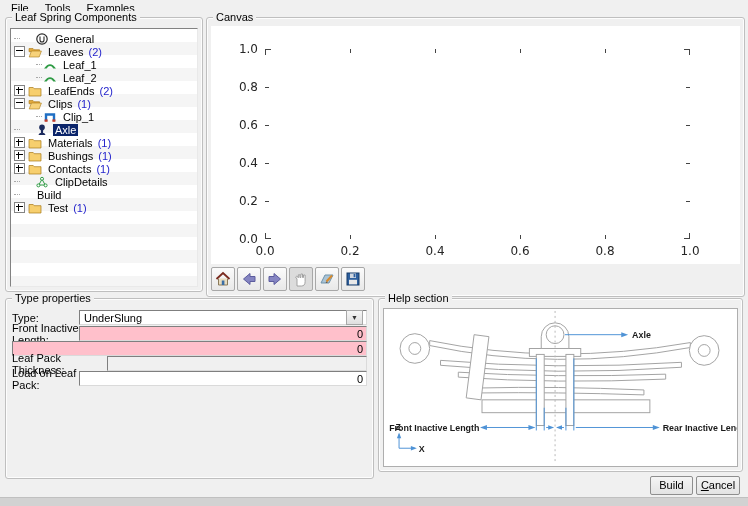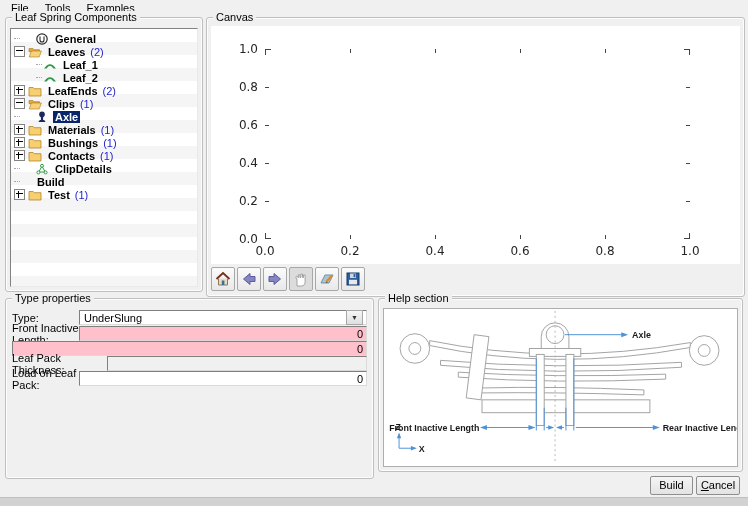--- a/index.html
+++ b/index.html
@@ -20,21 +20,21 @@
     border:1px solid;border-color:#828282 #e9e9e9 #e9e9e9 #828282;
     padding-top:3px;overflow:hidden;}
   .tree-row{height:13px;display:flex;align-items:center;white-space:nowrap;padding-left:3px;}
   .tree-row.lvl1{padding-left:25px;}
   .expand{width:9px;height:9px;border:1px solid #848484;background:#fff;position:relative;flex:0 0 auto;margin-right:3px;}
   .expand::before{content:"";position:absolute;left:1px;right:1px;top:3px;height:1px;background:#000;}
   .expand.plus::after{content:"";position:absolute;top:1px;bottom:1px;left:3px;width:1px;background:#000;}
   .expand-spacer{width:14px;flex:0 0 auto;}
   .dash{width:6px;border-top:1px dotted #a8a8a8;flex:0 0 auto;margin-right:1px;}
   .t-icon{width:14px;height:12px;flex:0 0 auto;margin-right:4px;}
-  .t-label{padding:0 2px;font-weight:bold;}
+  .t-label{padding:0 2px;}
   .t-label.selected{background:#0a246a;color:#fff;}
   .t-count{color:#2424cc;margin-left:3px;}
   
   .figure{position:absolute;left:4px;top:8px;width:529px;height:238px;background:#fff;}
   .plot{position:absolute;left:54px;top:23px;width:425px;height:190px;font-family:"DejaVu Sans", sans-serif;font-size:12px;color:#262626;}
   .corner{position:absolute;width:5px;height:5px;}
   .c-tl{left:0;top:0;border-left:1.4px solid #444;border-top:1.4px solid #444;}
   .c-tr{right:0;top:0;border-right:1.4px solid #444;border-top:1.4px solid #444;}
   .c-bl{left:0;bottom:0;border-left:1.4px solid #444;border-bottom:1.4px solid #444;}
   .c-br{right:0;bottom:0;border-right:1.4px solid #444;border-bottom:1.4px solid #444;}
@@ -132,20 +132,30 @@
     <div class="tree-row">
       <span class="expand minus"></span>
       <svg class="t-icon" viewBox="0 0 14 12">
         <path d="M1,2.5 h4 l1,1.2 h5.5 v2 h-10.5z" fill="#e2a93c" stroke="#a87818" stroke-width="0.6"></path>
         <path d="M1.2,11 L3.4,5 h10 L11.2,11z" fill="#f7d27a" stroke="#a87818" stroke-width="0.6"></path>
       </svg>
       <span class="t-label">Clips</span>
       <span class="t-count">(1)</span>
     </div>
 
+    <div class="tree-row lvl1">
+      <span class="dash"></span>
+      <svg class="t-icon" viewBox="0 0 14 12">
+        <path d="M3,10 V3.5 h8 V10" fill="none" stroke="#1f6fc4" stroke-width="2.4"></path>
+        <rect x="1.6" y="8.4" width="3" height="2.4" fill="#c23a2a"></rect>
+        <rect x="9.4" y="8.4" width="3" height="2.4" fill="#c23a2a"></rect>
+      </svg>
+      <span class="t-label">Clip_1</span>
+      <span class="t-count"></span>
+    </div>
 
     <div class="tree-row">
       <span class="dash"></span>
       <span class="expand-spacer"></span>
       <svg class="t-icon" viewBox="0 0 14 12">
         <circle cx="7" cy="3.4" r="2.8" fill="#1b2a5e"></circle>
         <path d="M7,5.5 L7,9.5" stroke="#1b2a5e" stroke-width="2.2"></path>
         <path d="M3.4,11 h7.2 l-1.4,-2 h-4.4 z" fill="#1b2a5e"></path>
       </svg>
       <span class="t-label selected">Axle</span>

